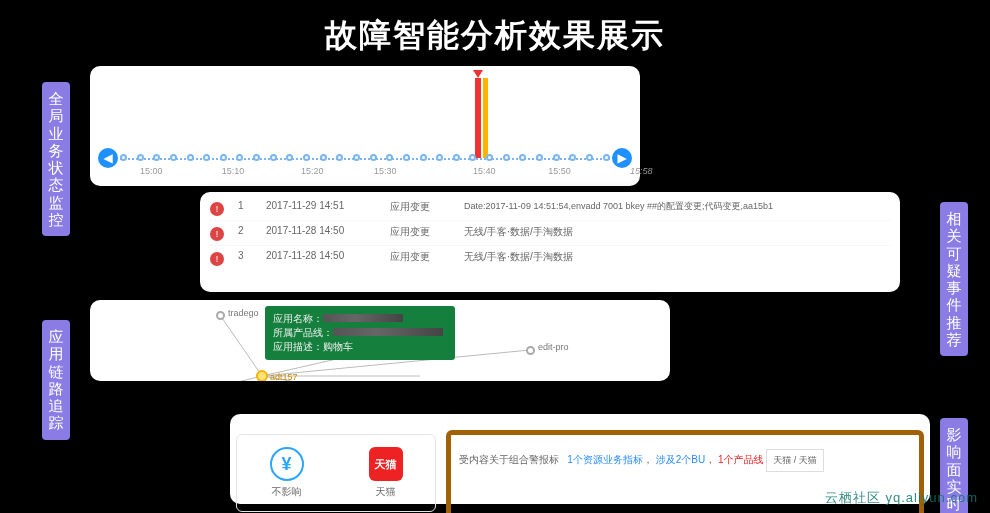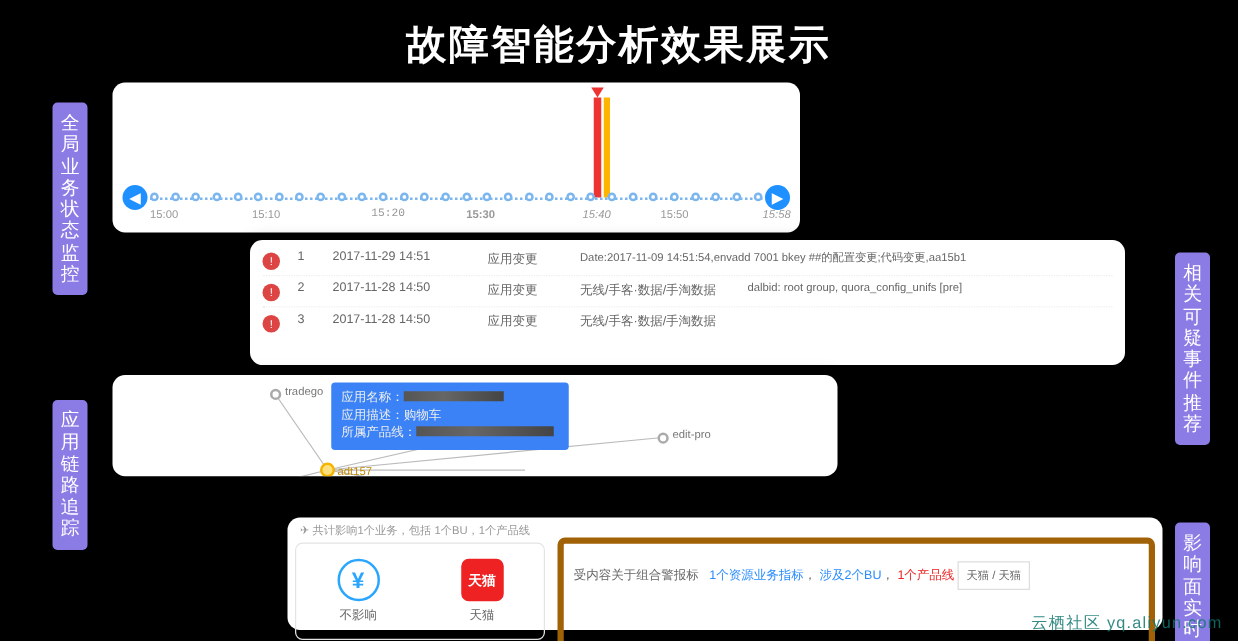--- a/index.html
+++ b/index.html
@@ -40,42 +40,42 @@
         width:0;height:0;border:5px solid transparent;border-top:8px solid #e33;}
   .rail { position:absolute; left:30px; right:30px; top:92px; height:2px;
           border-top:2px dotted #7bb6ef; }
   .dots { position:absolute; left:30px; right:30px; top:88px; display:flex;
           justify-content:space-between; }
   .dot { width:7px;height:7px;border-radius:50%;background:#fff;
          border:2px solid #7bb6ef; }
   .arrow-btn { position:absolute; top:82px; width:20px;height:20px;
                background:#1e90ff;border-radius:50%;display:flex;
                align-items:center;justify-content:center;color:#fff;font-size:12px;}
-  .xtick { position:absolute; top:100px; font-size:9px; color:#999; }
+  .xtick { position:absolute; top:100px; font-size:9px; color:#999;margin-left:20px; }
 
   
   #p2 { left: 200px; top: 192px; width: 700px; height: 100px;
         padding: 4px 10px; font-size: 10px; color:#666; }
   .evrow { display:flex; align-items:flex-start; gap:14px;
            padding:4px 0; border-bottom:1px dotted #eee; }
   .evrow:last-child{border:none}
   .evicon{ width:14px;height:14px;border-radius:50%;background:#d44;
            color:#fff;display:flex;align-items:center;justify-content:center;
            font-size:9px;flex:none;margin-top:2px;}
   .c-idx{width:14px;}
   .c-time{width:110px;}
   .c-type{width:60px;}
   .c-scope{width:120px;}
   .c-desc{flex:1;font-size:9px;white-space:nowrap;overflow:hidden;
           text-overflow:ellipsis;}
 
   
   #p3 { left: 90px; top: 300px; width: 580px; height: 81px; overflow:hidden; }
   .tooltip{ position:absolute; left:175px; top:6px; width:190px;
-            background:#3b82f6;color:#eee;font-size:10px;padding:6px 8px;
+            background:#15803d;color:#eee;font-size:10px;padding:6px 8px;
             border-radius:3px; line-height:1.4;}
   .tooltip .row{white-space:nowrap;overflow:hidden;text-overflow:ellipsis}
   .tooltip .smudge{display:inline-block;width:80px;height:8px;
             background:linear-gradient(90deg,#555,#666 40%,#444);}
   .node{position:absolute;width:9px;height:9px;border-radius:50%;
         border:2px solid #aaa;background:#fff}
   .node.sel{border-color:#f4b400;background:#ffe07a;width:12px;height:12px}
   .nlabel{position:absolute;font-size:9px;color:#777}
 
   
@@ -149,42 +149,41 @@
       <span class="dot"></span>
       <span class="dot"></span>
       <span class="dot"></span>
       <span class="dot"></span>
       <span class="dot"></span>
       <span class="dot"></span>
     </div>
   <div id="tticks"></div>
 <span class="xtick" style="left: 30px;">15:00</span>
     <span class="xtick" style="left: 111.667px;">15:10</span>
-    <span class="xtick" style="left: 207px; font-family: Liberation Mono, monospace;">15:20</span>
-    <span class="xtick" style="left: 283px; font-weight: bold;">15:30</span>
-    <span class="xtick" style="left: 376px; font-style: italic;">15:40</span>
+    <span class="xtick" style="left: 191px;">15:20</span>
+    <span class="xtick" style="left: 264px;">15:30</span>
+    <span class="xtick" style="left: 363px;">15:40</span>
     <span class="xtick" style="left: 438.333px;">15:50</span>
     <span class="xtick" style="left: 520px; font-style: italic;">15:58</span>
   </div>
 
 <div id="p2" class="panel">
     <div class="evrow">
       <span class="evicon">!</span>
       <span class="c-idx">1</span>
       <span class="c-time">2017-11-29 14:51</span>
       <span class="c-type">应用变更</span>
       <span class="c-desc">Date:2017-11-09 14:51:54,envadd 7001 bkey ##的配置变更;代码变更,aa15b1</span>
     </div>
     <div class="evrow">
       <span class="evicon">!</span>
       <span class="c-idx">2</span>
       <span class="c-time">2017-11-28 14:50</span>
       <span class="c-type">应用变更</span>
       <span class="c-scope">无线/手客·数据/手淘数据</span>
-      <span class="c-desc">dalbid: root group, quora_config_unifs [pre]</span>
     </div>
     <div class="evrow">
       <span class="evicon">!</span>
       <span class="c-idx">3</span>
       <span class="c-time">2017-11-28 14:50</span>
       <span class="c-type">应用变更</span>
       <span class="c-scope">无线/手客·数据/手淘数据</span>
       <span class="c-desc"></span>
     </div>
   </div>
@@ -199,29 +198,26 @@
     <line x1="172" y1="76" x2="440" y2="50"></line>
   </svg>
   <span class="node" style="left:126px;top:11px"></span>
   <span class="nlabel" style="left:138px;top:8px">tradego</span>
   <span class="node sel" style="left:166px;top:70px"></span>
   <span class="nlabel" style="left:180px;top:72px;color:#c48a00">adt157</span>
   <span class="node" style="left:436px;top:46px"></span>
   <span class="nlabel" style="left:448px;top:42px">edit-pro</span>
   <div class="tooltip">
     <div class="row"><span>应用名称：</span><span class="smudge"></span></div>
+    <div class="row"><span>所属产品线：</span><span class="smudge" style="width:110px"></span></div>
     <div class="row"><span>应用描述：购物车</span></div>
-    <div class="row"><span>所属产品线：</span><span class="smudge" style="width:110px"></span></div>
   </div>
 </div>
 
 <div id="p4" class="panel">
-  <div class="p4head">
-    ✈ <span>共计影响1个业务，包括 1个BU，1个产品线</span>
-  </div>
   <div class="card1">
     <div class="mini">
       <div class="ic-cir">¥</div>
       <span>不影响</span>
     </div>
     <div class="mini">
       <div class="ic-sq">天猫</div>
       <span>天猫</span>
     </div>
   </div>

